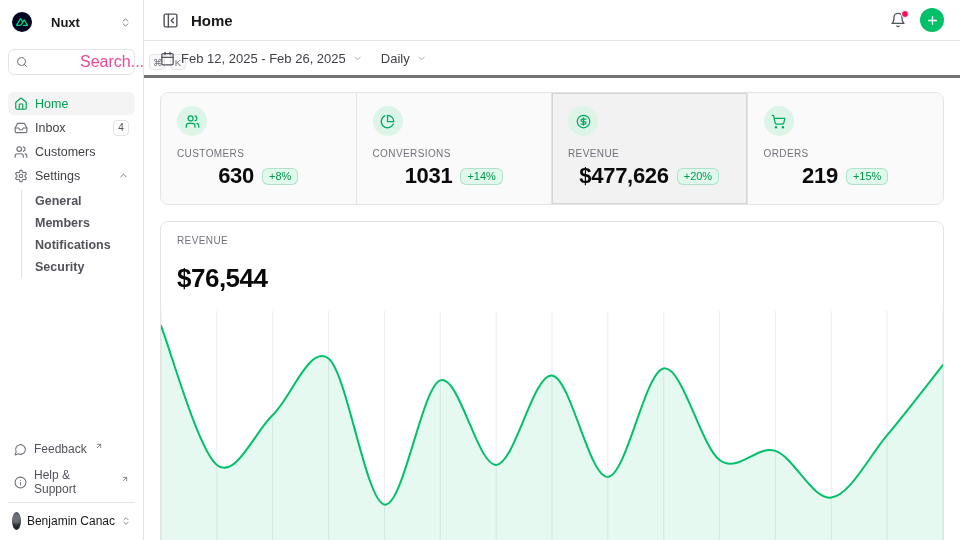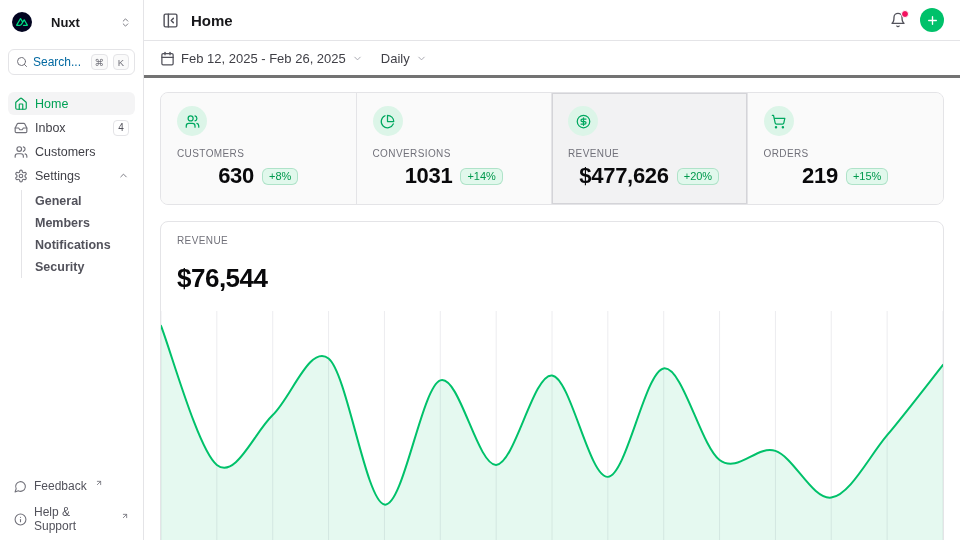--- a/index.html
+++ b/index.html
@@ -12,21 +12,21 @@
   .sidebar { width:144px; min-width:144px; height:100%; border-right:1px solid #e4e4e7;
     display:flex; flex-direction:column; padding:10px 8px 10px 8px; background:#fff; }
   .brand-row { display:flex; align-items:center; gap:19px; padding:2px 4px; cursor:pointer; }
   .brand-logo { width:20px; height:20px; border-radius:50%; background:#020420;
     display:grid; place-items:center; }
   .brand-name { font-size:13px; font-weight:700; }
   .selector-ic { margin-left:auto; color:#71717a; }
 
   .search-box { margin-top:15px; height:26px; border:1px solid #e4e4e7; border-radius:6px;
     display:flex; align-items:center; gap:5px; padding:0 5px 0 7px; background:#fff; cursor:text; }
-  .search-box .ph { font-size:12px; color:#0369a1; flex:1; }
+  .search-box .ph { font-size:16px; color:#ec4899; flex:1;margin-left:47px; }
   .kbd { min-width:16px; height:16px; padding:0 3px; border:1px solid #e4e4e7; border-radius:4px;
     background:#fafafa; color:#71717a; font-size:9.5px; display:grid; place-items:center; }
 
   .nav { margin-top:17px; display:flex; flex-direction:column; gap:1px; }
   .nav-item { height:23px; border-radius:6px; display:flex; align-items:center; gap:7px;
     padding:0 6px; font-size:12.5px; font-weight:500; color:#3f3f46; cursor:pointer; }
   .nav-item .ic { color:#71717a; display:grid; place-items:center; }
   .nav-item.active { background:#f4f4f5; color:#00a155; }
   .nav-item.active .ic { color:#00a155; }
   .count-badge { margin-left:auto; min-width:16px; height:16px; padding:0 4px;
@@ -210,20 +210,30 @@
       <span>Help &amp; Support</span>
       <span class="ext">
         <svg width="8" height="8" viewBox="0 0 24 24" fill="none" stroke="currentColor" stroke-width="2.5" stroke-linecap="round" stroke-linejoin="round">
             <path d="M7 7h10v10"></path>
             <path d="M7 17 17 7"></path>
           </svg>
       </span>
     </div>
   </div>
 
+  <div class="user-row">
+    <span class="avatar"></span>
+    <span class="user-name">Benjamin Canac</span>
+    <span class="selector-ic">
+      <svg width="10" height="10" viewBox="0 0 24 24" fill="none" stroke="currentColor" stroke-width="2" stroke-linecap="round" stroke-linejoin="round">
+          <path d="m7 15 5 5 5-5"></path>
+          <path d="m7 9 5-5 5 5"></path>
+        </svg>
+    </span>
+  </div>
 </aside>
 
 <div class="main">
 
   <header class="hd">
     <button class="icon-btn">
       <span>
         <svg width="17" height="17" viewBox="0 0 24 24" fill="none" stroke="currentColor" stroke-width="2" stroke-linecap="round" stroke-linejoin="round">
             <rect x="3" y="3" width="18" height="18" rx="2"></rect>
             <path d="M9 3v18"></path>

